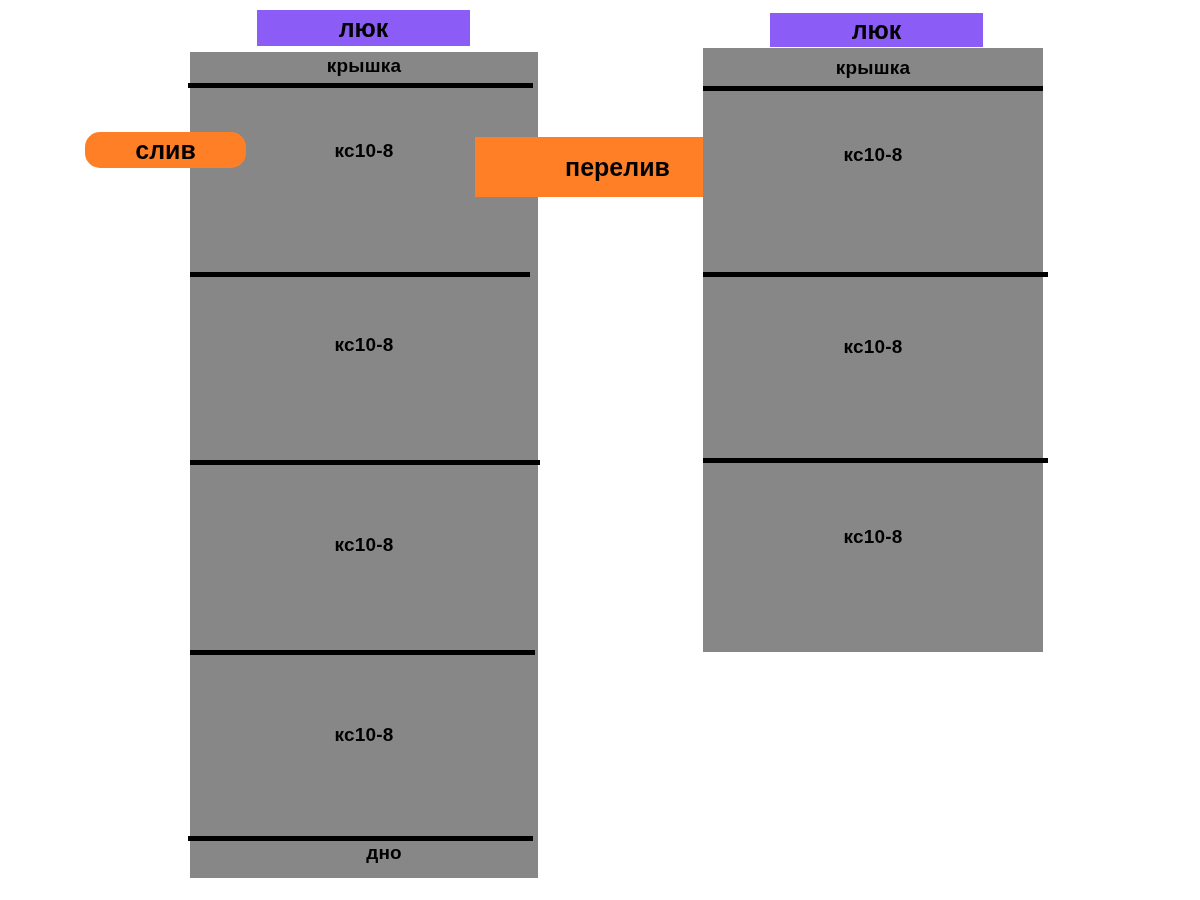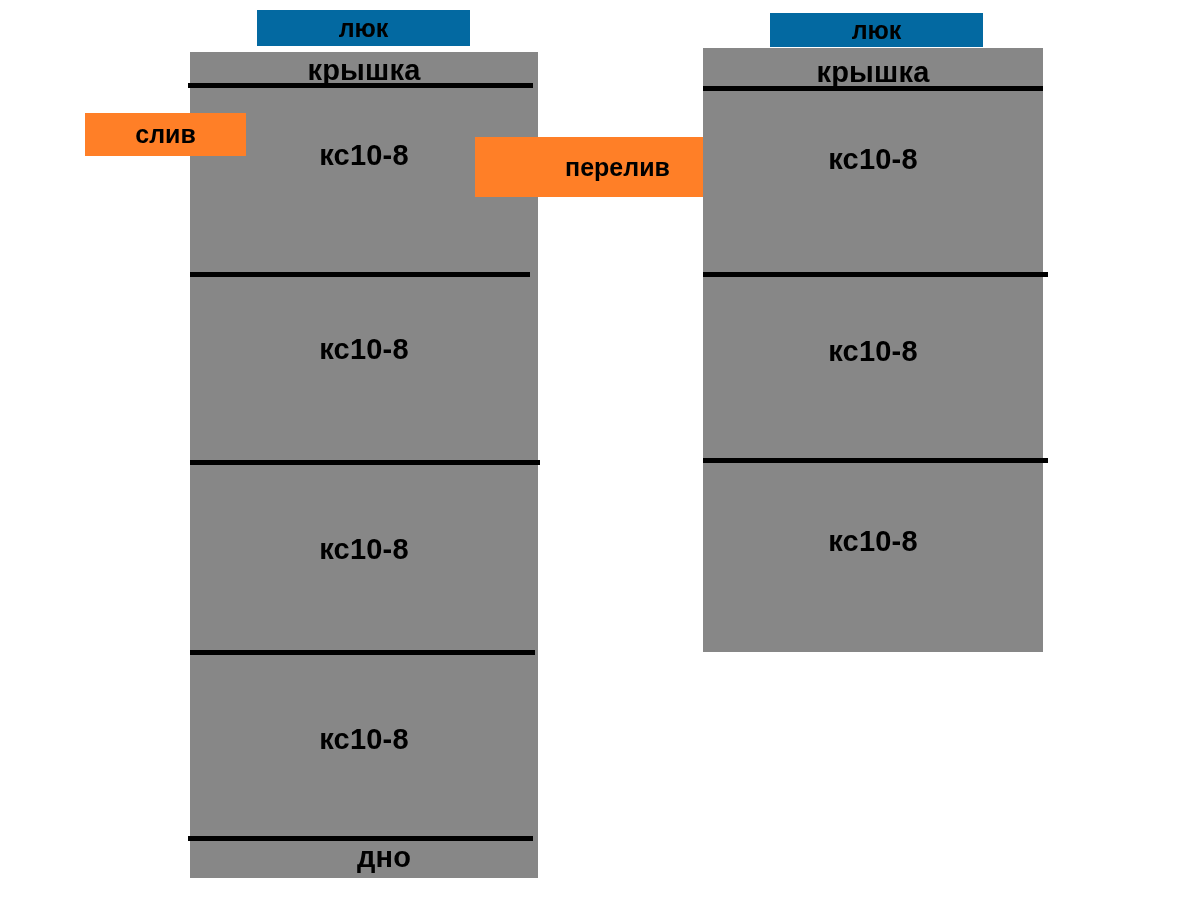--- a/index.html
+++ b/index.html
@@ -30,32 +30,32 @@
   .divider {
     position: absolute;
     background: #000000;
     height: 5px;
   }
 
   
   .ring-label {
     position: absolute;
     color: #000000;
-    font-size: 29px;
+    font-size: 19px;
     font-weight: bold;
     text-align: center;
     letter-spacing: 0.2px;
     white-space: nowrap;
     line-height: 1;
   }
 
   
   .hatch {
     position: absolute;
-    background: #0369a1;
+    background: #8b5cf6;
     color: #000000;
     font-size: 25px;
     font-weight: bold;
     display: flex;
     align-items: center;
     justify-content: center;
     line-height: 1;
   }
 
   
@@ -90,21 +90,21 @@
 
   <div class="ring-label" style="left:190px; top:56px; width:348px;">крышка</div>
   <div class="ring-label" style="left:190px; top:141px; width:348px;">кс10-8</div>
   <div class="ring-label" style="left:190px; top:335px; width:348px;">кс10-8</div>
   <div class="ring-label" style="left:190px; top:535px; width:348px;">кс10-8</div>
   <div class="ring-label" style="left:190px; top:725px; width:348px;">кс10-8</div>
   <div class="ring-label" style="left:190px; top:843px; width:348px;margin-left:20px;">дно</div>
 
   <div class="hatch" style="left:257px; top:10px; width:213px; height:36px;">люк</div>
 
-  <div class="pipe" style="left:85px; top:113px; width:161px; height:43px;">слив</div>
+  <div class="pipe" style="left:85px; top:132px; width:161px; height:36px;border-radius:15px;">слив</div>
 
   <div class="pipe" style="left:475px; top:137px; width:285px; height:60px;">перелив</div>
 
   <div class="tank" style="left:703px; top:48px; width:340px; height:604px;"></div>
 
   <div class="divider" style="left:703px; top:86px; width:340px;"></div>
 
   <div class="divider" style="left:703px; top:272px; width:345px;"></div>
 
   <div class="divider" style="left:703px; top:458px; width:345px;"></div>

